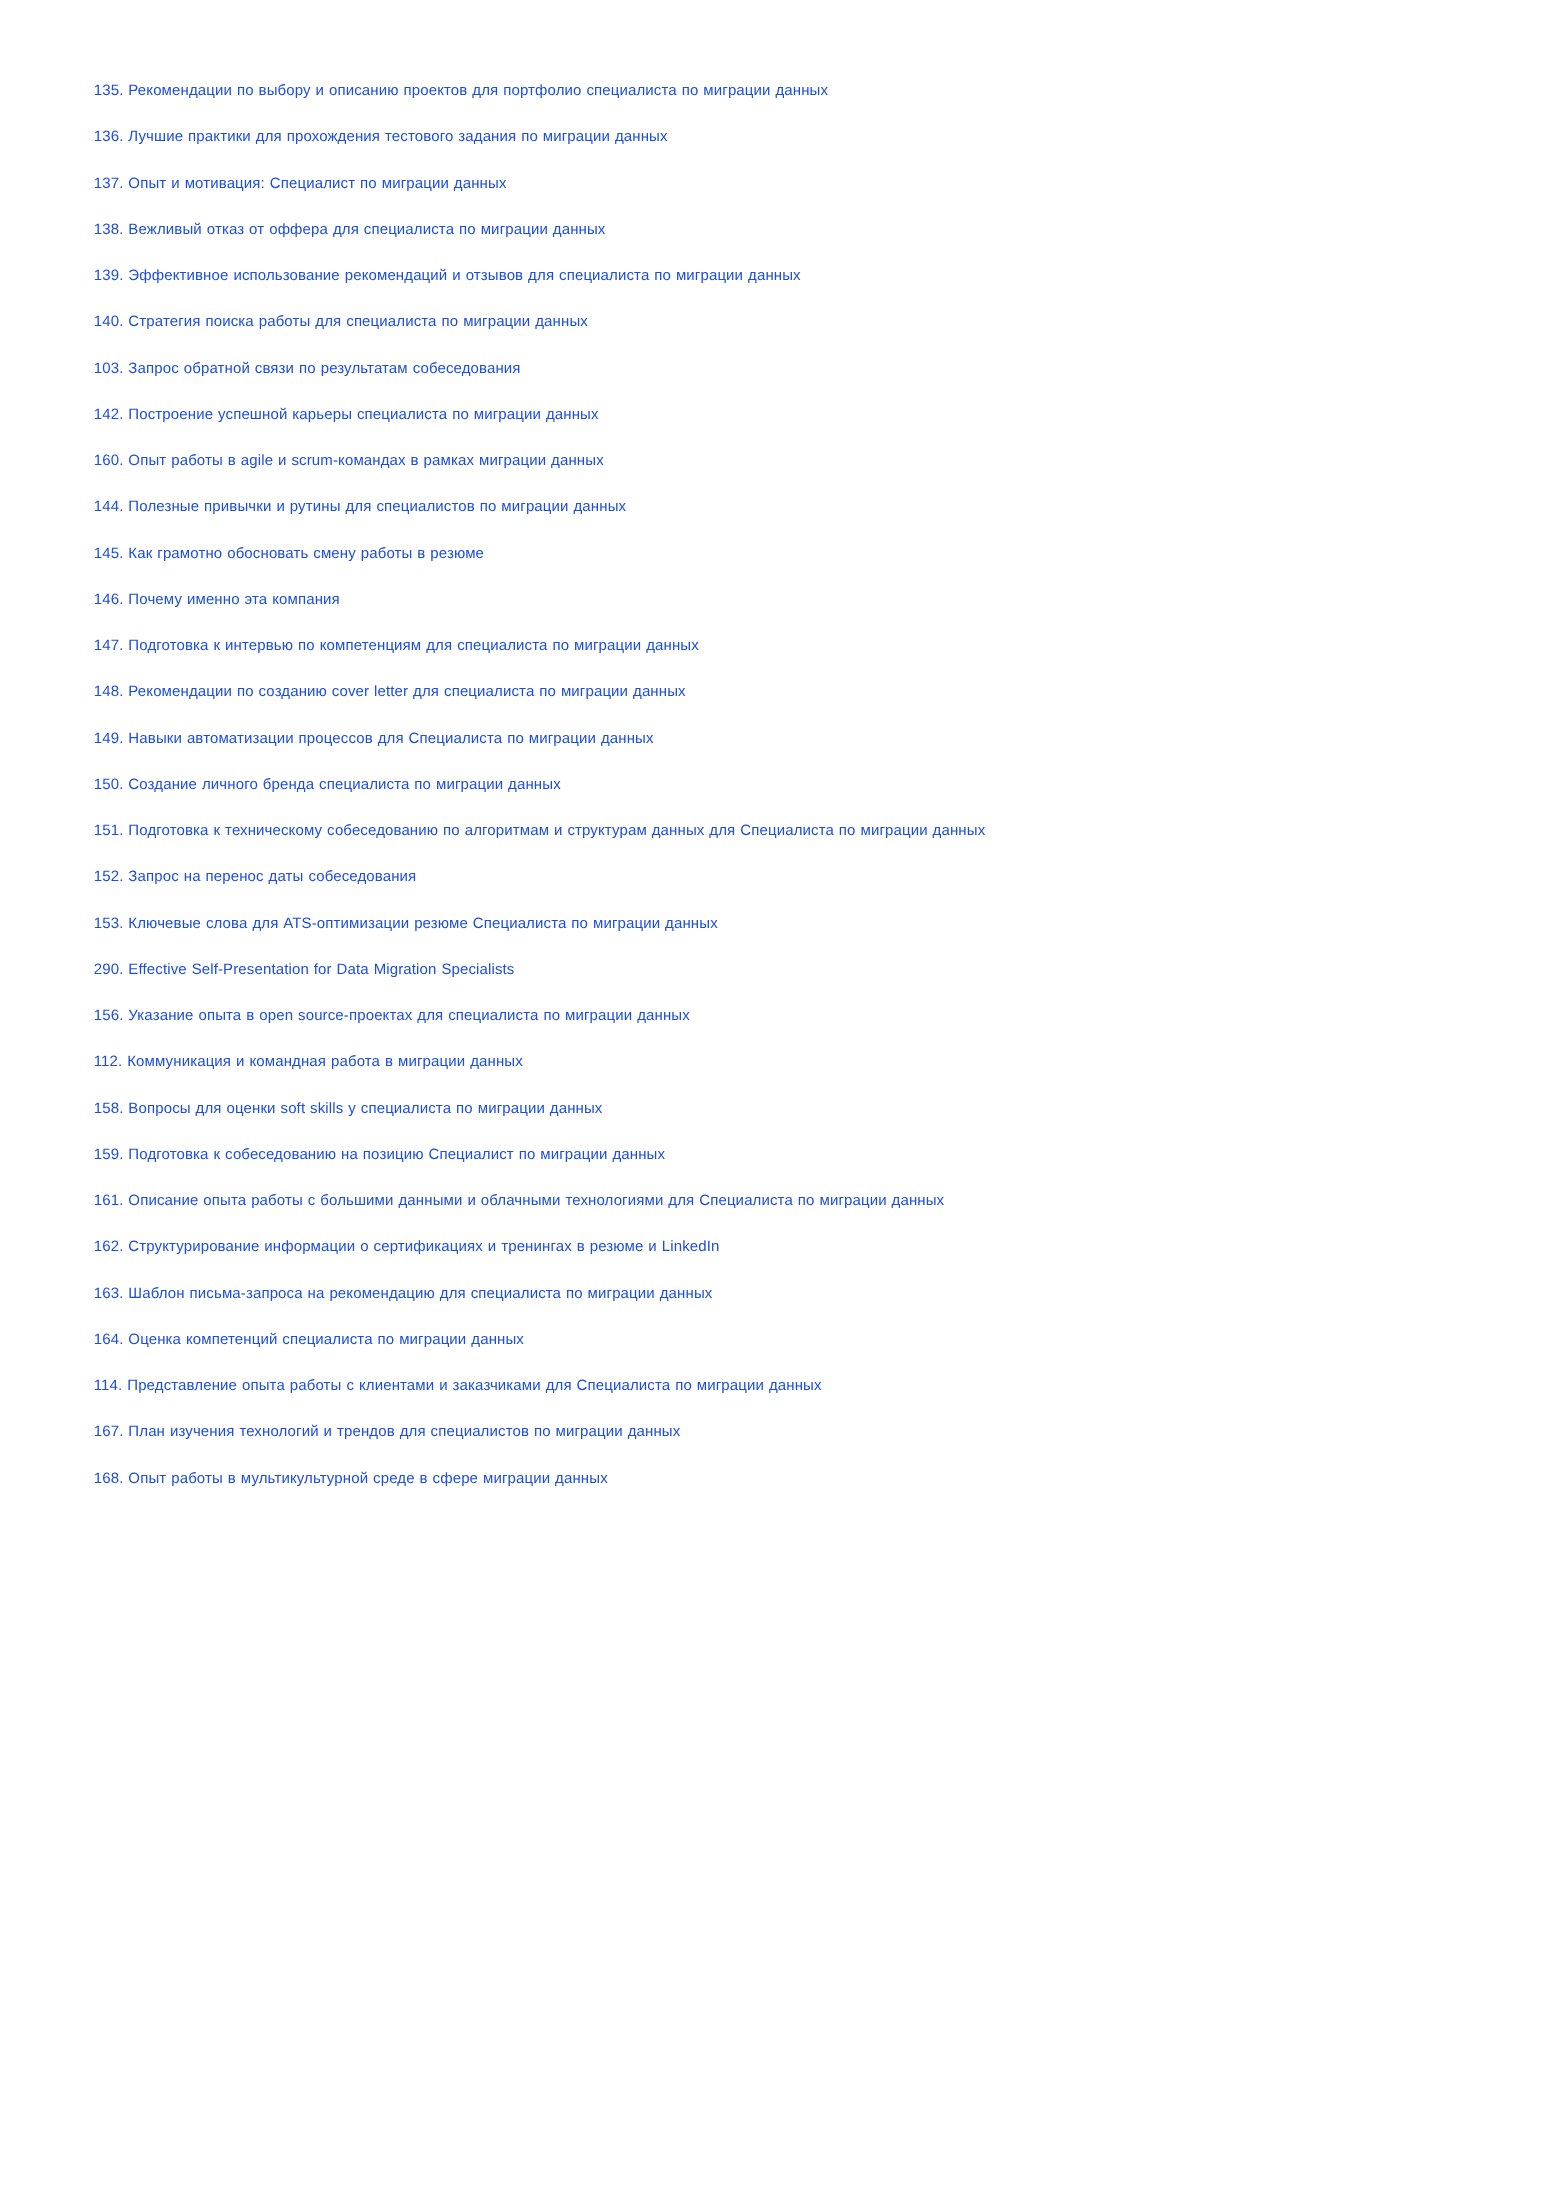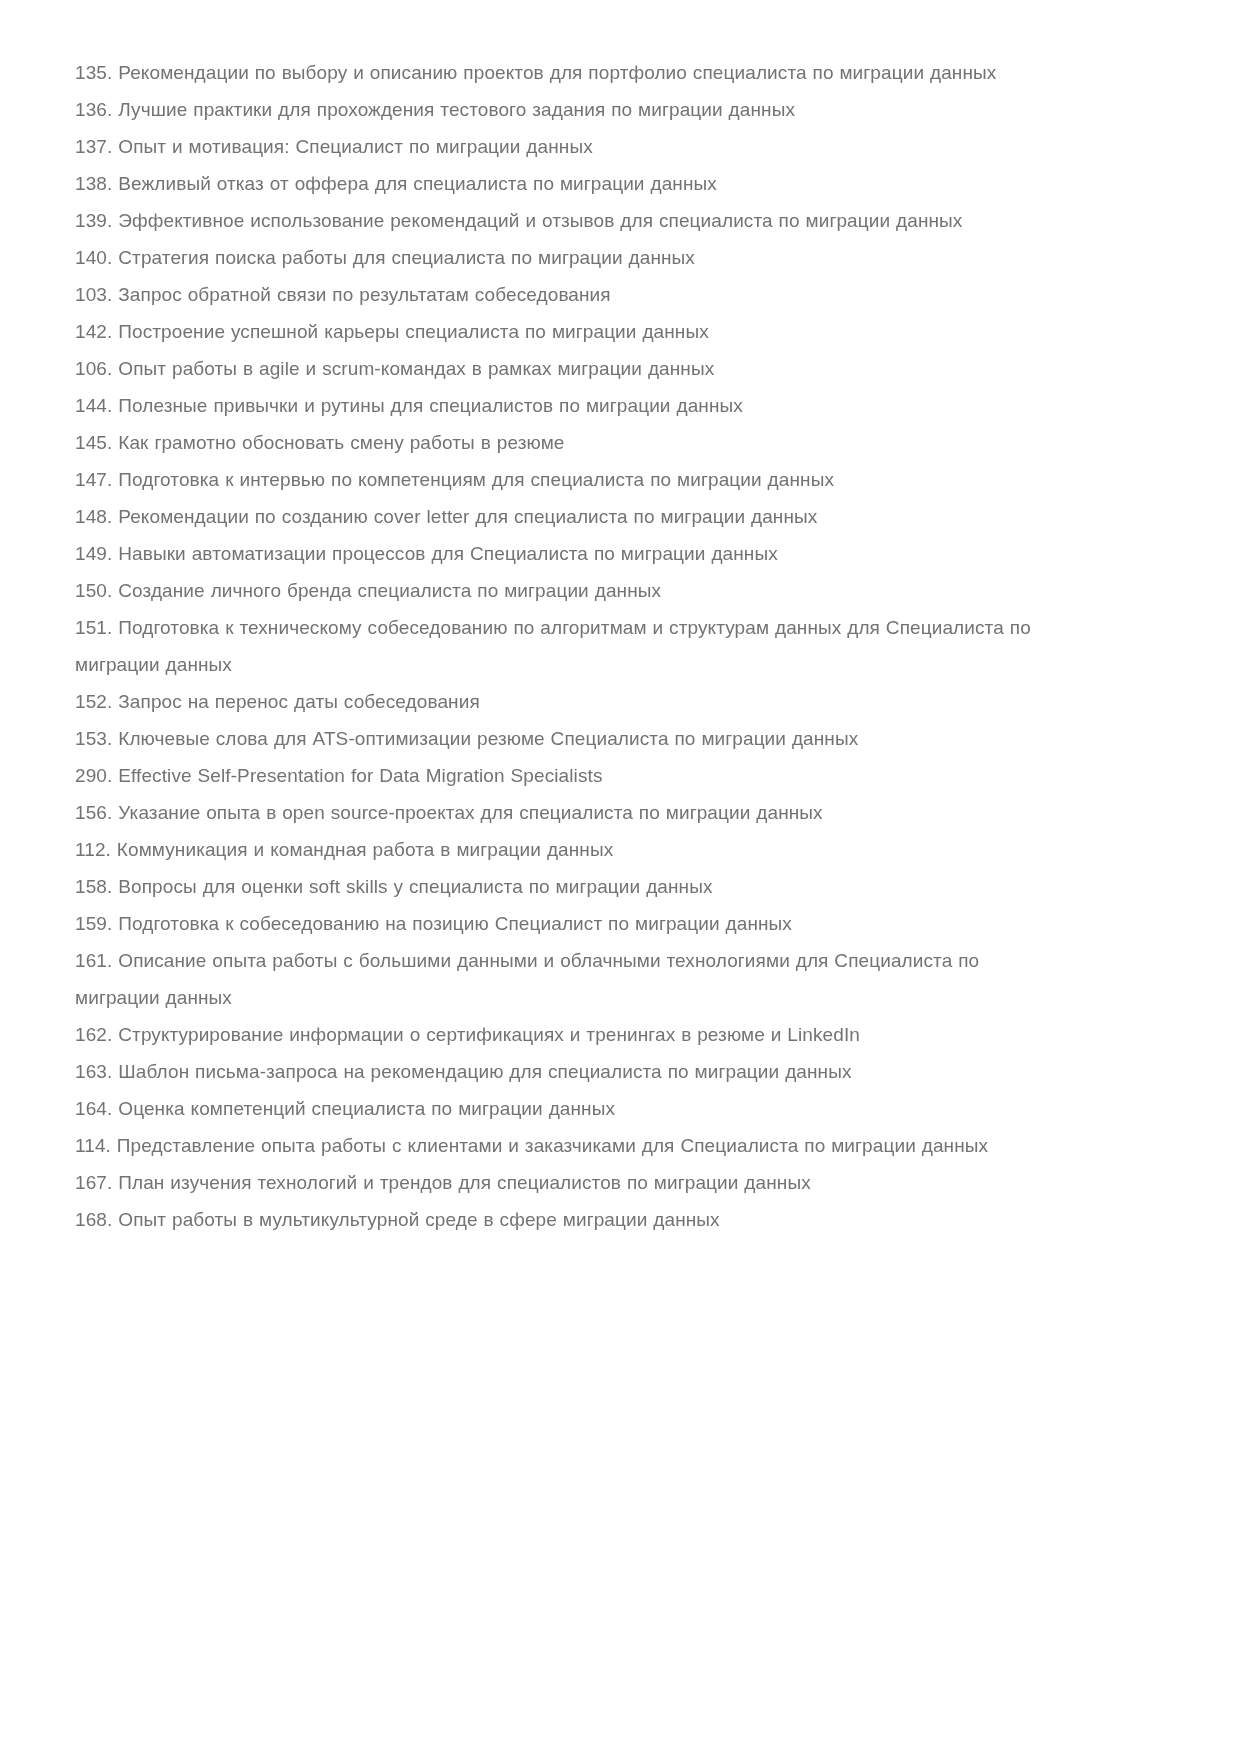--- a/index.html
+++ b/index.html
@@ -21,44 +21,45 @@
     min-height: 1753px;
     padding: 54px 195px 40px 75px;
     background: #ffffff;
   }
   .list {
     width: 100%;
   }
   .list p {
     margin: 0;
     padding: 0;
-    font-size: 19px;
+    font-size: 12px;
     line-height: 37px;
     font-weight: 400;
     letter-spacing: 0.1px;
     word-spacing: 0.5px;
-    color: #737373;
+    color: #1d4ed8;
   }
 </style>
 </head>
 <body>
 
 <div class="page">
   <div class="list" id="numbered-list">
       <p>135. Рекомендации по выбору и описанию проектов для портфолио специалиста по миграции данных</p>
       <p>136. Лучшие практики для прохождения тестового задания по миграции данных</p>
       <p>137. Опыт и мотивация: Специалист по миграции данных</p>
       <p>138. Вежливый отказ от оффера для специалиста по миграции данных</p>
       <p>139. Эффективное использование рекомендаций и отзывов для специалиста по миграции данных</p>
       <p>140. Стратегия поиска работы для специалиста по миграции данных</p>
       <p>103. Запрос обратной связи по результатам собеседования</p>
       <p>142. Построение успешной карьеры специалиста по миграции данных</p>
-      <p>106. Опыт работы в agile и scrum-командах в рамках миграции данных</p>
+      <p>160. Опыт работы в agile и scrum-командах в рамках миграции данных</p>
       <p>144. Полезные привычки и рутины для специалистов по миграции данных</p>
       <p>145. Как грамотно обосновать смену работы в резюме</p>
+      <p>146. Почему именно эта компания</p>
       <p>147. Подготовка к интервью по компетенциям для специалиста по миграции данных</p>
       <p>148. Рекомендации по созданию cover letter для специалиста по миграции данных</p>
       <p>149. Навыки автоматизации процессов для Специалиста по миграции данных</p>
       <p>150. Создание личного бренда специалиста по миграции данных</p>
       <p>151. Подготовка к техническому собеседованию по алгоритмам и структурам данных для Специалиста по миграции данных</p>
       <p>152. Запрос на перенос даты собеседования</p>
       <p>153. Ключевые слова для ATS-оптимизации резюме Специалиста по миграции данных</p>
       <p>290. Effective Self-Presentation for Data Migration Specialists</p>
       <p>156. Указание опыта в open source-проектах для специалиста по миграции данных</p>
       <p>112. Коммуникация и командная работа в миграции данных</p>

